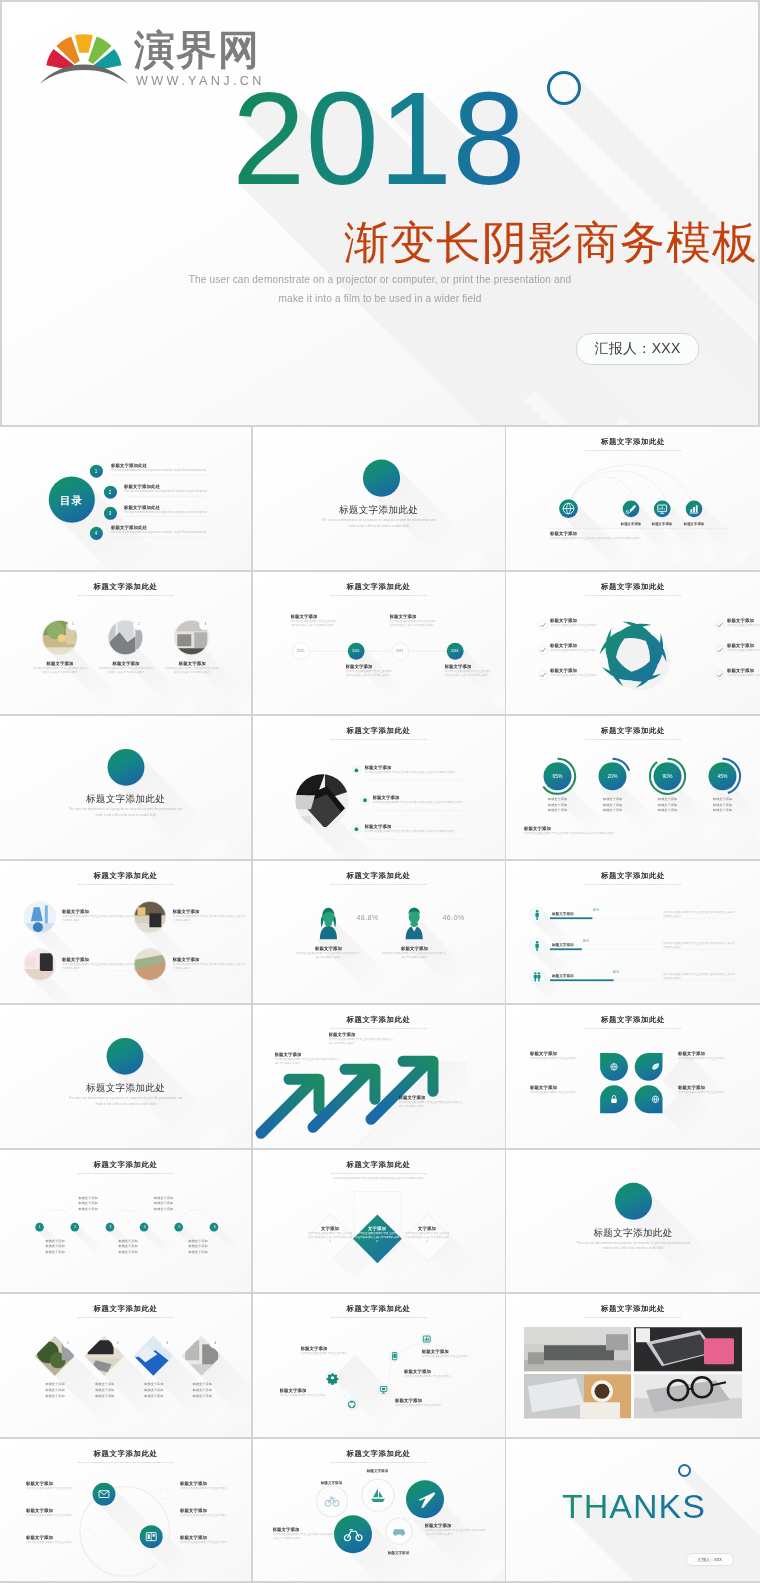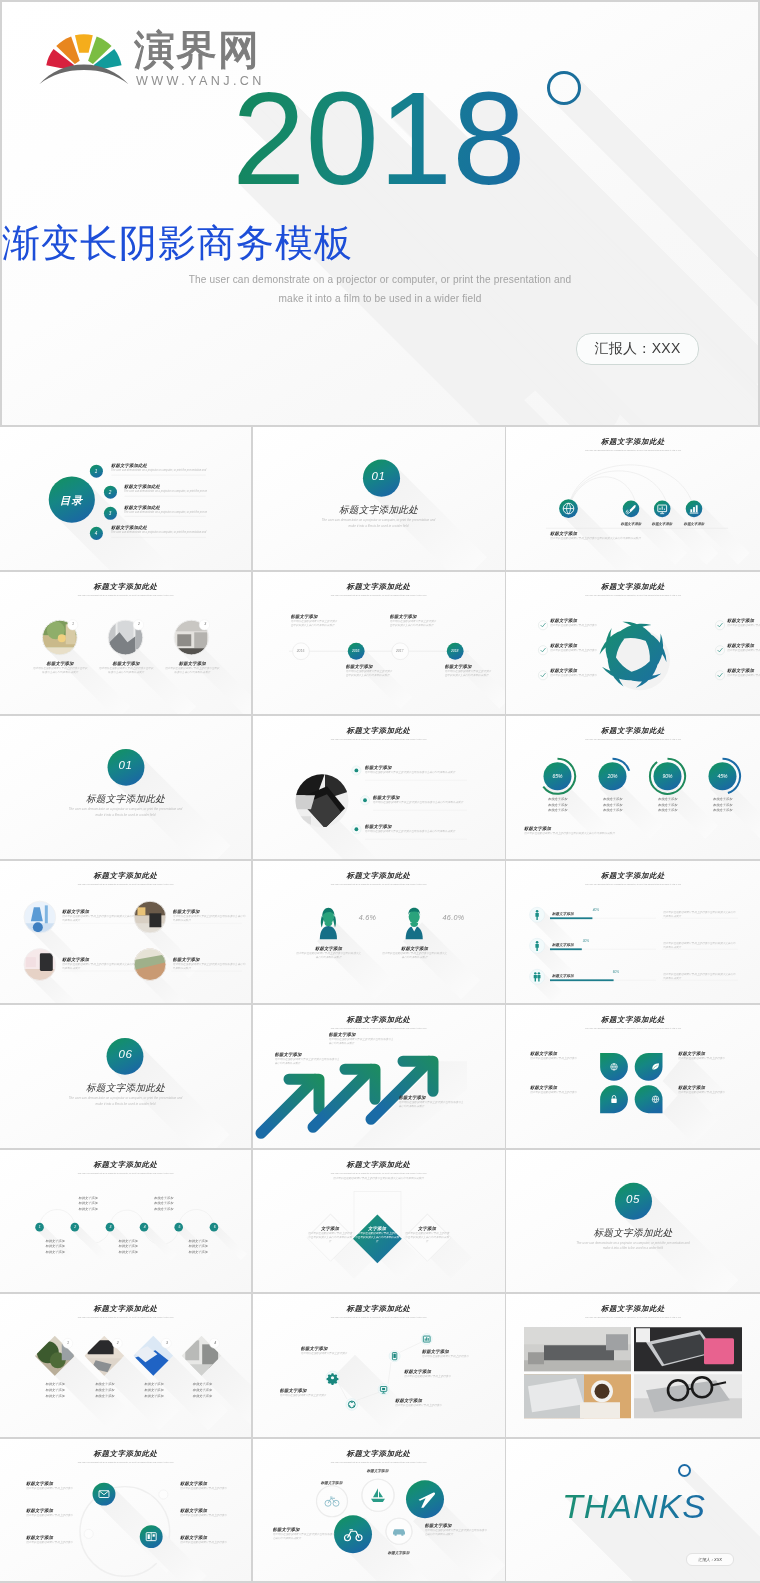--- a/index.html
+++ b/index.html
@@ -19,44 +19,44 @@
   .logo-text{position:absolute;left:100px;top:10px;font-size:41px;line-height:41px;color:#7d7d7d;
              letter-spacing:1px;font-weight:400;-webkit-text-stroke:1.1px #7d7d7d;}
   .logo-cn{position:absolute;left:102px;top:54px;font-size:12.6px;letter-spacing:3.4px;color:#8f8f8f;
            font-family:"Liberation Sans",sans-serif;}
 
   .year{position:absolute;left:230px;top:71px;font-size:132px;line-height:132px;font-weight:400;
         letter-spacing:0px;font-family:"Liberation Sans",sans-serif;
         background:linear-gradient(100deg,#14865c 0%,#15886c 25%,#147f92 60%,#1a6aa4 100%);
         -webkit-background-clip:text;background-clip:text;color:transparent;}
   .deg{position:absolute;left:545px;top:69px;width:28px;height:28px;border:3.6px solid #1b6f9c;border-radius:50%;box-sizing:content-box;}
-  .hero-title{position:absolute;left:0;right:0;top:220px;text-align:left;font-size:38px;line-height:42px;letter-spacing:1px;color:#1d4ed8;}
+  .hero-title{position:absolute;left:0;right:0;top:220px;text-align:right;font-size:45px;line-height:42px;letter-spacing:1px;color:#c2410c;}
   .hero-sub{position:absolute;left:0;right:0;top:269px;text-align:center;font-size:10.1px;line-height:18.5px;color:#a3a3a3;letter-spacing:.15px;}
   .presenter{position:absolute;left:574px;top:331px;width:121px;height:30px;border:1px solid #cfd9d6;border-radius:15px;
         background:#fbfcfc;display:flex;align-items:center;justify-content:center;font-size:14px;color:#3b3b3b;letter-spacing:.3px;}
 
   
   .grid{position:absolute;left:0px;top:425px;width:760px;height:1158px;background:#d3d3d3;
         display:grid;grid-template-columns:251px 252px 254px;grid-template-rows:repeat(8,142.5px);
         column-gap:1.5px;row-gap:2px;padding:2px 0 0 0;box-sizing:border-box;}
-  .sl{position:relative;width:100%;height:142.5px;background:#fbfbfb;overflow:hidden;font-style:italic;}
+  .sl{position:relative;width:100%;height:142.5px;background:#fbfbfb;overflow:hidden;}
   .sl .bg{position:absolute;inset:0;background:linear-gradient(150deg,#ffffff 0%,#fcfcfc 45%,#f7f7f7 100%);}
   .st{position:absolute;left:0;right:0;top:10px;text-align:center;font-size:7.4px;line-height:9px;font-weight:700;color:#2f2f2f;letter-spacing:.6px;}
   .ss{position:absolute;left:0;right:0;top:21px;text-align:center;font-size:2.1px;line-height:4px;color:#b6b6b6;letter-spacing:.03px;}
   .fill{position:absolute;left:0;top:0;width:100%;height:142.5px;}
   .tiny{font-size:2.6px;color:#bcbcbc;line-height:4.2px;letter-spacing:0;}
   .hd{font-size:4.4px;line-height:6px;font-weight:700;color:#333;letter-spacing:.1px;}
   
   .ctr-badge{position:absolute;left:50.5px;top:67px;width:42px;text-align:center;font-size:10.5px;font-weight:700;color:#fff;letter-spacing:1px;}
   .cnum{position:absolute;width:13px;text-align:center;font-size:4.6px;color:#fff;}
   .n1{left:89.5px;top:41.5px;} .n2{left:103.5px;top:62.5px;} .n3{left:103.5px;top:83.5px;} .n4{left:89.5px;top:103.5px;}
   .citem{position:absolute;overflow:hidden;white-space:nowrap;}
   .i1{left:111px;top:36px;height:11px;width:96px;} .i2{left:124px;top:57px;height:11px;width:83px;} .i3{left:124px;top:78px;height:11px;width:83px;} .i4{left:111px;top:98px;height:11px;width:96px;}
   
-  .sect-num{position:absolute;left:0;right:0;top:43px;text-align:center;font-size:11.5px;color:#fff;letter-spacing:.5px;}
+  .sect-num{position:absolute;left:0;right:0;top:43px;text-align:left;font-size:11.5px;color:#fff;letter-spacing:.5px;}
   .sect-title{position:absolute;left:0;right:0;top:77px;text-align:center;font-size:9.6px;line-height:11px;color:#333;letter-spacing:.3px;}
   .sect-sub{position:absolute;left:0;right:0;top:91px;text-align:center;font-size:3.1px;line-height:5.5px;color:#bdbdbd;}
   
   .a3-lab{position:absolute;font-size:3.4px;font-weight:700;color:#444;text-align:center;width:40px;}
   .l1{left:105px;top:95px;} .l2{left:136px;top:95px;} .l3{left:168px;top:95px;}
   .a3-block{position:absolute;left:44px;top:104px;width:163px;}
   
   .pc-num{position:absolute;width:12px;text-align:center;font-size:3.6px;color:#777;}
   .p1{left:67px;top:50.8px;} .p2{left:133px;top:50.8px;} .p3{left:199.2px;top:50.8px;}
   .pc-txt{position:absolute;width:56px;height:20px;overflow:hidden;}
@@ -681,21 +681,21 @@
           <path d="M-9.6,0 C-12,6 -12,14 -10,18 L-7,6 Z M9.6,0 C12,6 12,14 10,18 L7,6 Z" fill="#0f7a6a"></path>
         </g>
         <g transform="translate(161.2,54.3) scale(0.66)">
           <path d="M-13,36 C-13,22 -7,16 0,16 C7,16 13,22 13,36 Z" fill="#166f87"></path>
           <path d="M-5,15 L0,24 L5,15 C5,15 2,17 0,17 C-2,17 -5,15 -5,15 Z" fill="#fbfbfb"></path>
           <path d="M0,17 C-4,17 -6,15 -6,11 L6,11 C6,15 4,17 0,17 Z" fill="#2aa37c"></path>
           <ellipse cx="0" cy="2" rx="8.4" ry="10" fill="#2aa37c"></ellipse>
           <path d="M-9,0 C-9,-9 -5,-12 0,-12 C5,-12 9,-9 9,0 C9,-4 6,-6 0,-6 C-6,-6 -9,-4 -9,0 Z" fill="#0f7a6a"></path>
         </g>
       </svg>
-      <div class="gv gv1">4.6%</div>
+      <div class="gv gv1">48.8%</div>
       <div class="gv gv2">46.0%</div>
       <div class="gt gt1">
           <div class="hd c">标题文字添加</div>
           <div class="tiny c">用户可以在投影仪或者计算机上进行演示也可以将演示文稿打印出来制作成胶片</div>
         </div>
       <div class="gt gt2">
           <div class="hd c">标题文字添加</div>
           <div class="tiny c">用户可以在投影仪或者计算机上进行演示也可以将演示文稿打印出来制作成胶片</div>
         </div>
     </div>

